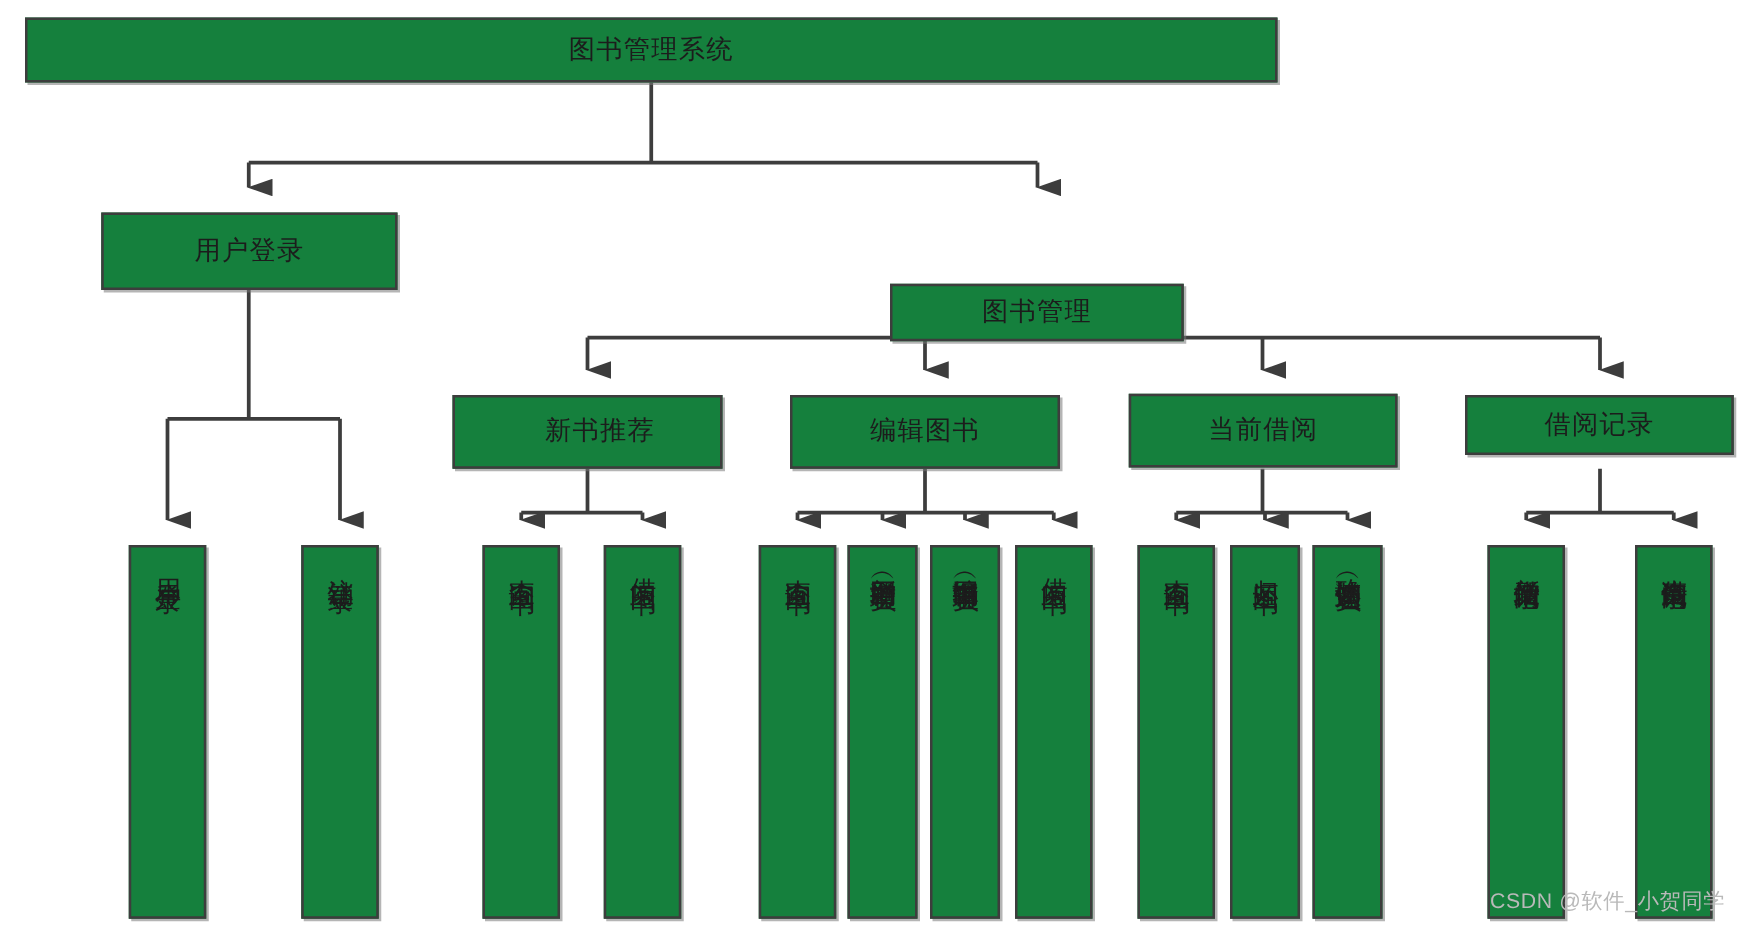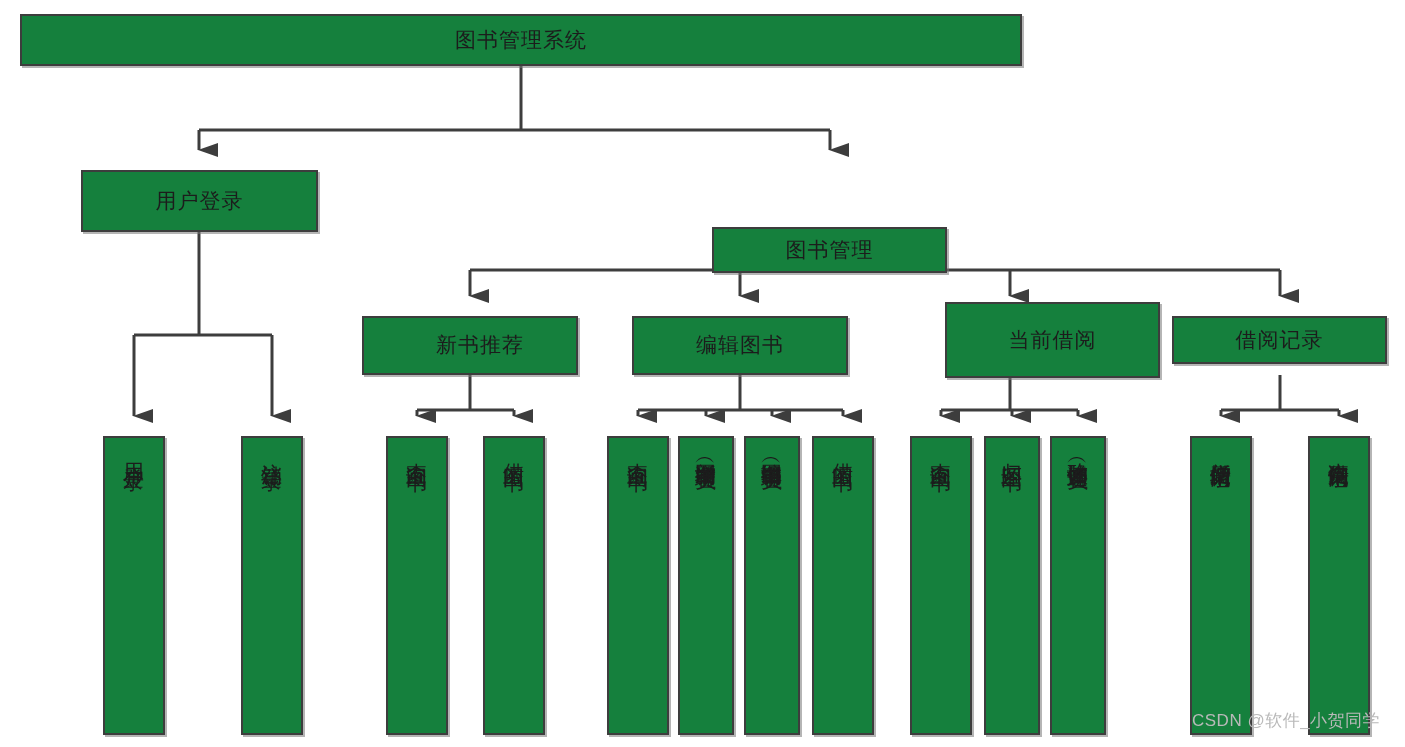--- a/index.html
+++ b/index.html
@@ -139,21 +139,21 @@
   <div class="node" style="left:712px; top:184px; width:235px; height:46px;margin-top:43px;">
     <span class="node-label">图书管理</span>
   </div>
 
   <div class="node" style="left:362px; top:316px; width:216px; height:59px;padding-left:20px;">
     <span class="node-label">新书推荐</span>
   </div>
   <div class="node" style="left:632px; top:316px; width:216px; height:59px;">
     <span class="node-label">编辑图书</span>
   </div>
-  <div class="node" style="left:903px; top:302px; width:215px; height:76px;margin-left:42px;">
+  <div class="node" style="left:903px; top:315px; width:215px; height:59px;">
     <span class="node-label">当前借阅</span>
   </div>
   <div class="node" style="left:1172px; top:316px; width:215px; height:48px;">
     <span class="node-label">借阅记录</span>
   </div>
 
   <div class="node vertical" style="left:103px; top:436px; width:62px; height:299px;">
     <span class="node-label">用户登录</span>
   </div>
   <div class="node vertical" style="left:241px; top:436px; width:62px; height:299px;">

